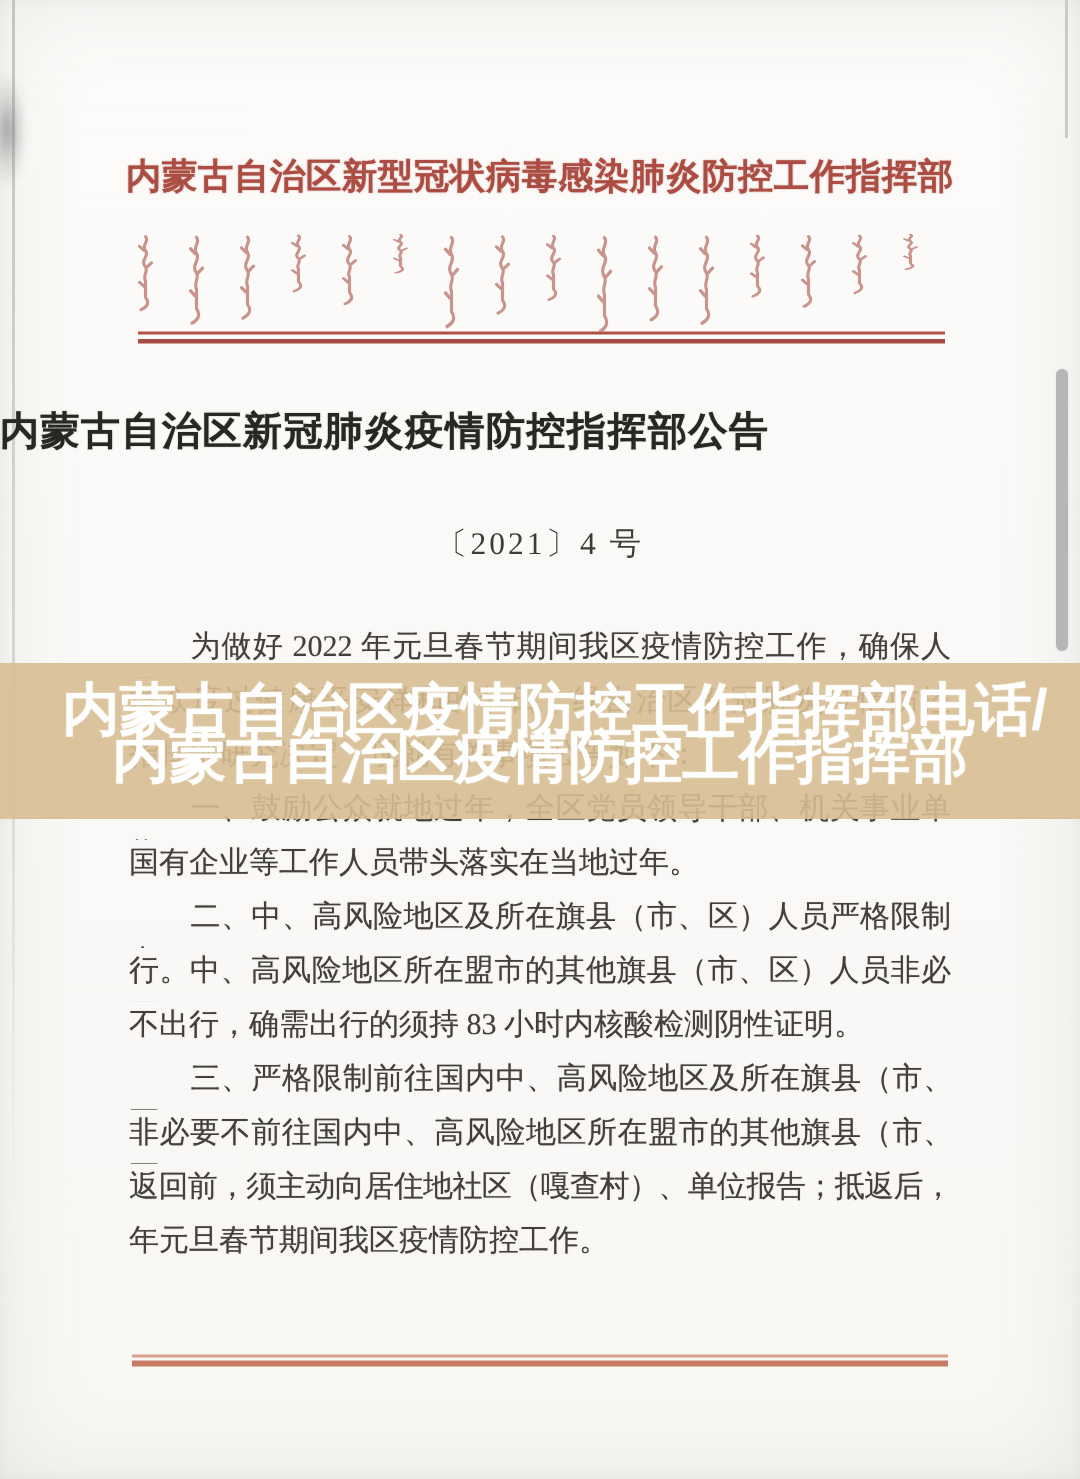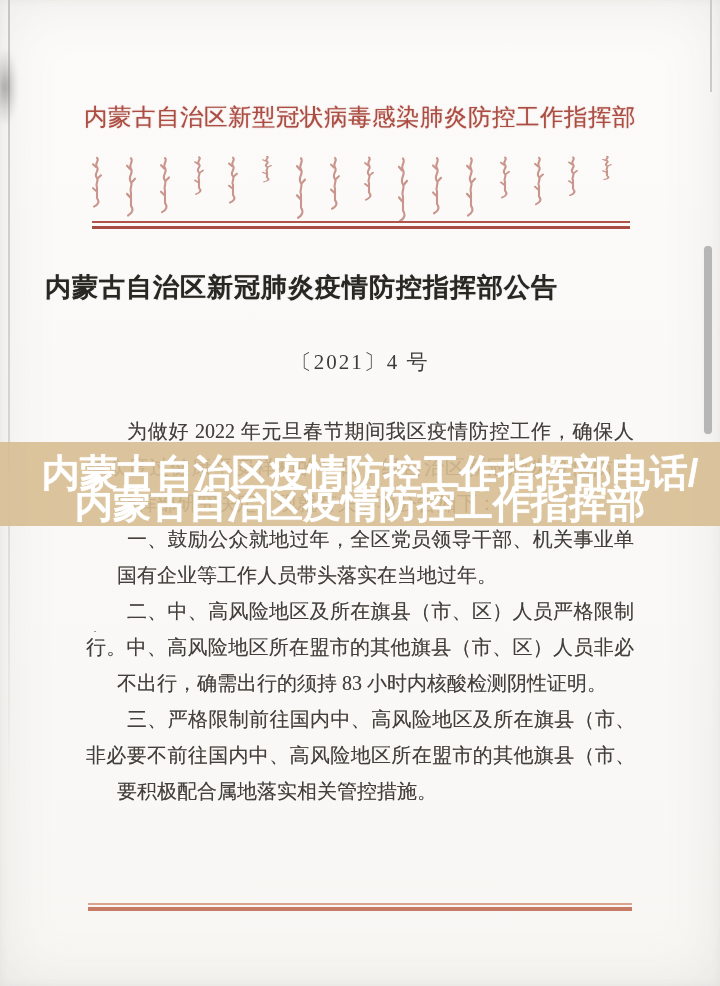--- a/index.html
+++ b/index.html
@@ -21,51 +21,51 @@
     background:linear-gradient(180deg,#c9c7c3 0%,#dcdad6 60%,rgba(220,218,214,0) 100%);}
   #edge-right-top{right:8px;top:0;width:2px;height:92px;background:#cfcdc9;}
   #corner-smudge{
     position:absolute;left:-8px;top:48px;width:26px;height:78px;border-radius:50%;
     background:radial-gradient(closest-side,rgba(100,100,102,.55),rgba(130,130,132,.25) 55%,rgba(140,140,140,0) 100%);
     filter:blur(2px);
   }
   
   #letterhead{
     position:absolute;top:101px;left:0;width:720px;text-align:center;
-    font-size:23.5px;font-weight:normal;letter-spacing:.5px;color:#ad4b41;
+    font-size:23.5px;font-weight:bold;letter-spacing:.5px;color:#ad4b41;
     text-shadow:0 0 1.2px rgba(173,75,65,.65);white-space:nowrap;
   }
   #mongolian-row{position:absolute;top:155px;left:90px;width:540px;height:66px;}
   .rule{position:absolute;left:92px;width:538px;}
   #rule-top-1{top:221px;height:2px;background:#b25249;}
   #rule-top-2{top:226px;height:2.5px;background:#a84a42;}
   #rule-bottom-1{top:903px;height:1.5px;background:#dda48e;left:88px;width:544px;}
   #rule-bottom-2{top:907px;height:4px;background:#c97b63;left:88px;width:544px;}
   
   #doc-title{
-    position:absolute;top:270px;left:0;width:603px;text-align:center;
+    position:absolute;top:270px;left:0;width:603px;
     font-size:26px;font-weight:bold;color:#26241f;letter-spacing:1px;white-space:nowrap;
     text-shadow:0 0 .8px rgba(40,38,34,.55);
   }
   #doc-number{
     position:absolute;top:348px;left:0;width:720px;text-align:center;
     font-size:21px;color:#3c3a36;letter-spacing:2px;
   }
   
   #body-text{
     position:absolute;top:416px;left:86px;width:548px;
     font-size:20px;color:#413e39;text-shadow:0 0 .6px rgba(65,62,57,.5);
   }
   .line{height:36px;line-height:30px;text-align:justify;text-align-last:justify;overflow:hidden;}
   .line.indent{text-indent:41px;}
-  .line.pend{text-align-last:left;margin-left:31px;}
+  .line.pend{text-align-last:left;}
   .line.tight{letter-spacing:-1.3px;}
   
   #caption-band{
-    position:absolute;left:0;top:442px;width:720px;height:84px;
+    position:absolute;left:0;top:442px;width:720px;height:104px;
     background:rgba(215,190,146,.90);
   }
   .caption-line{
     position:absolute;left:0;width:720px;text-align:center;white-space:nowrap;
     font-family:"Liberation Sans","DejaVu Sans",sans-serif;font-weight:900;
     font-size:38px;color:#fff;letter-spacing:0;
     text-shadow:0 0 1px rgba(255,255,255,.8);filter:blur(.25px);
   }
   #caption-line-1{top:6px;transform:translateX(10px);}
   #caption-line-2{top:37px;}
@@ -124,21 +124,22 @@
       <div class="line indent">为做好 2022 年元旦春节期间我区疫情防控工作，确保人民</div>
       <div class="line">群众度过健康平安祥和的节日，经自治区新冠肺炎疫情防控</div>
       <div class="line pend">指挥部研究决定，现就有关事项公告如下：</div>
       <div class="line indent">一、鼓励公众就地过年，全区党员领导干部、机关事业单位、</div>
       <div class="line pend">国有企业等工作人员带头落实在当地过年。</div>
       <div class="line indent">二、中、高风险地区及所在旗县（市、区）人员严格限制出</div>
       <div class="line">行。中、高风险地区所在盟市的其他旗县（市、区）人员非必要</div>
       <div class="line pend">不出行，确需出行的须持 83 小时内核酸检测阴性证明。</div>
       <div class="line indent tight">三、严格限制前往国内中、高风险地区及所在旗县（市、区），</div>
       <div class="line tight">非必要不前往国内中、高风险地区所在盟市的其他旗县（市、区）。</div>
-      <div class="line pend">要积极配合属地落实相关管控措施。</div>
+      <div class="line tight">返回前，须主动向居住地社区（嘎查村）、单位报告；抵返后，</div>
+      <div class="line pend">年元旦春节期间我区疫情防控工作。</div>
     </div>
 
     <div id="rule-bottom-1" class="rule"></div>
     <div id="rule-bottom-2" class="rule"></div>
   </div>
 
   <div id="caption-band">
     <div id="caption-line-1" class="caption-line">内蒙古自治区疫情防控工作指挥部电话/</div>
     <div id="caption-line-2" class="caption-line">内蒙古自治区疫情防控工作指挥部</div>
   </div>

